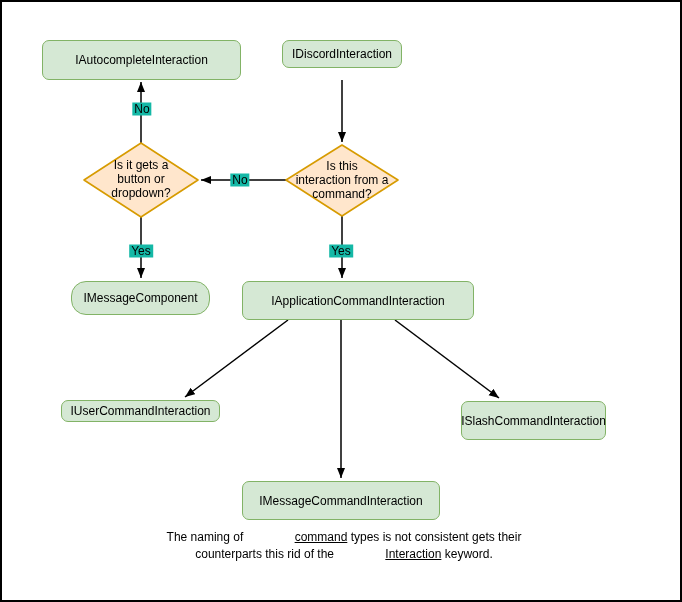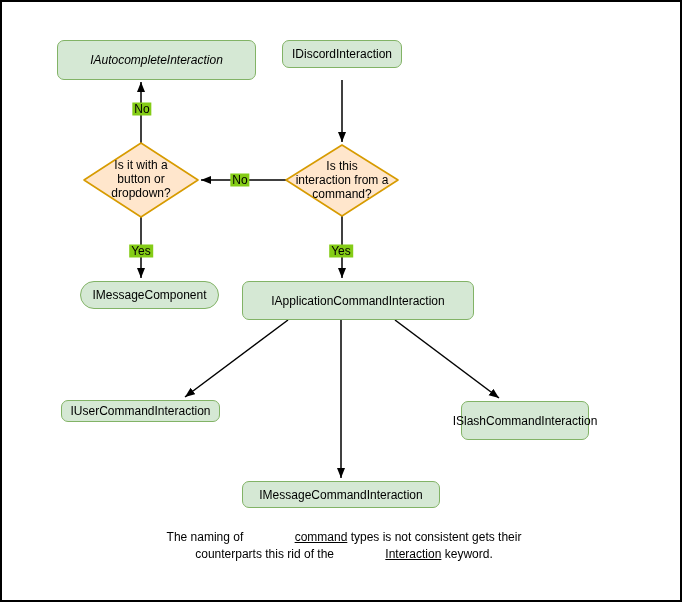--- a/index.html
+++ b/index.html
@@ -20,37 +20,37 @@
     position:absolute; box-sizing:border-box; z-index:2;
     background:var(--node-fill); border:1px solid var(--node-border); border-radius:7px;
     display:flex; align-items:center; justify-content:center;
     font-size:12px; text-align:center; padding:0 4px;
   }
   .decision-text{
     position:absolute; z-index:2; font-size:12px; line-height:14px; text-align:center;
   }
   .edge-label{
     position:absolute; z-index:3; transform:translate(-50%,-50%);
-    background:#84cc16; padding:0 2px; font-size:12px; line-height:13px;
+    background:#14b8a6; padding:0 2px; font-size:12px; line-height:13px;
   }
   .note{
     position:absolute; left:144px; top:529px; width:400px; z-index:2;
     font-size:12px; line-height:17px; text-align:center;
   }
   .note .u{text-decoration:underline;margin-left:48px;}
   .note .b{font-weight:bold;}
 
   
-  .n-autocomplete{left:57px; top:40px; width:199px; height:40px;font-style:italic;}
+  .n-autocomplete{left:42px; top:40px; width:199px; height:40px;}
   .n-discord{left:282px; top:40px; width:120px; height:28px;}
-  .n-msgcomponent{left:80px; top:281px; width:139px; height:28px;border-radius:15px;}
+  .n-msgcomponent{left:71px; top:281px; width:139px; height:34px;border-radius:15px;}
   .n-appcommand{left:242px; top:281px; width:232px; height:39px;}
   .n-usercommand{left:61px; top:400px; width:159px; height:22px;}
-  .n-slashcommand{left:461px; top:401px; width:128px; height:39px;}
-  .n-msgcommand{left:242px; top:481px; width:198px; height:27px;}
+  .n-slashcommand{left:461px; top:401px; width:145px; height:39px;}
+  .n-msgcommand{left:242px; top:481px; width:198px; height:39px;}
   .d-left-text{left:86px; top:158px; width:110px;}
   .d-right-text{left:287px; top:159px; width:110px;}
 </style>
 </head>
 <body>
 
 <div class="frame">
 
   <svg class="edges" width="682" height="602" viewBox="0 0 682 602">
     <defs>
@@ -86,21 +86,21 @@
     <span>IUserCommandInteraction</span>
   </div>
   <div class="node n-slashcommand">
     <span>ISlashCommandInteraction</span>
   </div>
   <div class="node n-msgcommand">
     <span>IMessageCommandInteraction</span>
   </div>
 
   <div class="decision-text d-left-text">
-    <div>Is it with a</div>
+    <div>Is it gets a</div>
     <div>button or</div>
     <div>dropdown?</div>
   </div>
   <div class="decision-text d-right-text">
     <div>Is this</div>
     <div>interaction from a</div>
     <div>command?</div>
   </div>
 
   <div class="edge-label" style="left:142px; top:109px;">No</div>

